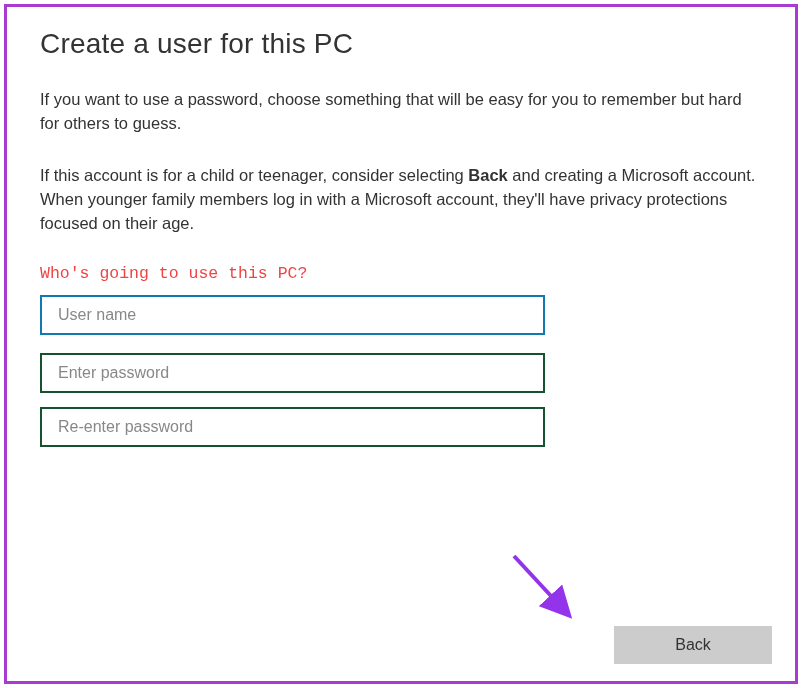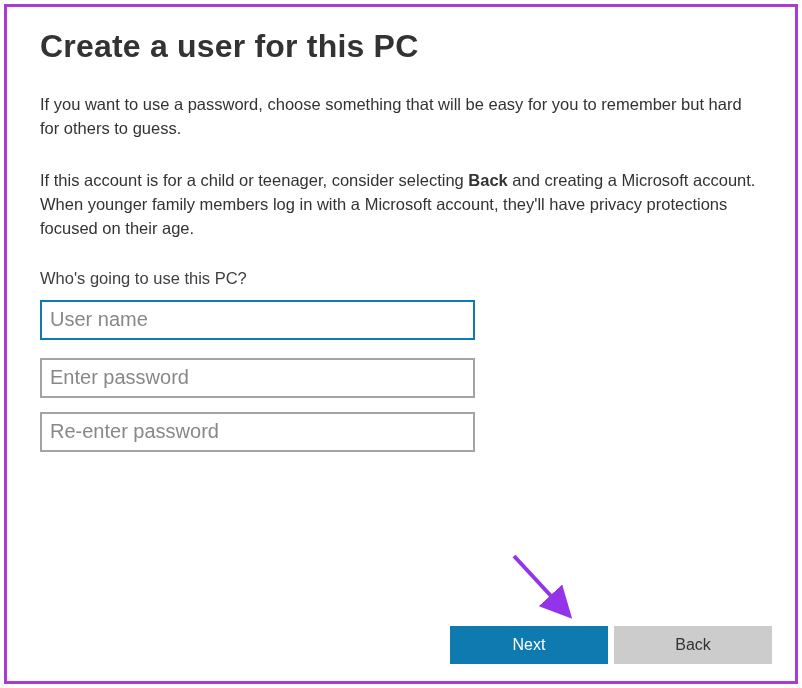--- a/index.html
+++ b/index.html
@@ -19,60 +19,61 @@
       top: 4px;
       left: 4px;
       right: 4px;
       bottom: 4px;
       border: 3px solid #a93bd4;
     }
     .content {
       padding: 28px 40px 0 40px;
     }
     .page-title {
-      font-size: 32px;
-      font-weight: 700;
+      font-size: 28px;
+      font-weight: 400;
       color: #333333;
       margin-bottom: 28px;
       letter-spacing: 0.2px;
     }
     .description {
       font-size: 16.5px;
       color: #333333;
       line-height: 1.45;
       margin-bottom: 28px;
     }
     .description .bold {
       font-weight: 600;
     }
     .field-label {
       font-size: 16.5px;
-      color: #404040;
+      color: #ef4444;
       margin-bottom: 12px;
       margin-top: 6px;
+      font-family: Liberation Mono, monospace;
     }
     .text-input {
-      width: 435px;
+      width: 505px;
       height: 40px;
-      padding: 0 8px;
-      font-size: 20px;
+      padding: 0 16px;
+      font-size: 16px;
       font-family: inherit;
       color: #333333;
       outline: none;
       background: #ffffff;
     }
     .text-input::placeholder {
       color: #888888;
     }
     .input-focused {
       border: 2px solid #0f7ab0;
       margin-bottom: 18px;
     }
     .input-normal {
-      border: 2px solid #a3a3a3;
+      border: 2px solid #14532d;
       margin-bottom: 14px;
     }
     .input-normal:last-of-type {
       margin-bottom: 0;
     }
     .button-row {
       position: absolute;
       bottom: 24px;
       right: 30px;
       display: flex;
@@ -130,15 +131,14 @@
 <svg class="annotation-arrow" viewBox="0 0 80 80">
   <defs>
     <marker id="arrowhead" markerWidth="8" markerHeight="8" refX="5" refY="4" orient="auto">
       <polygon points="0 0, 8 4, 0 8" fill="#9333ea"></polygon>
     </marker>
   </defs>
   <line x1="12" y1="10" x2="62" y2="64" stroke="#9333ea" stroke-width="4" marker-end="url(#arrowhead)"></line>
 </svg>
 
 <div class="button-row">
-  <button class="btn btn-primary">Next</button>
   <button class="btn btn-secondary">Back</button>
 </div>
 
 </body></html>

